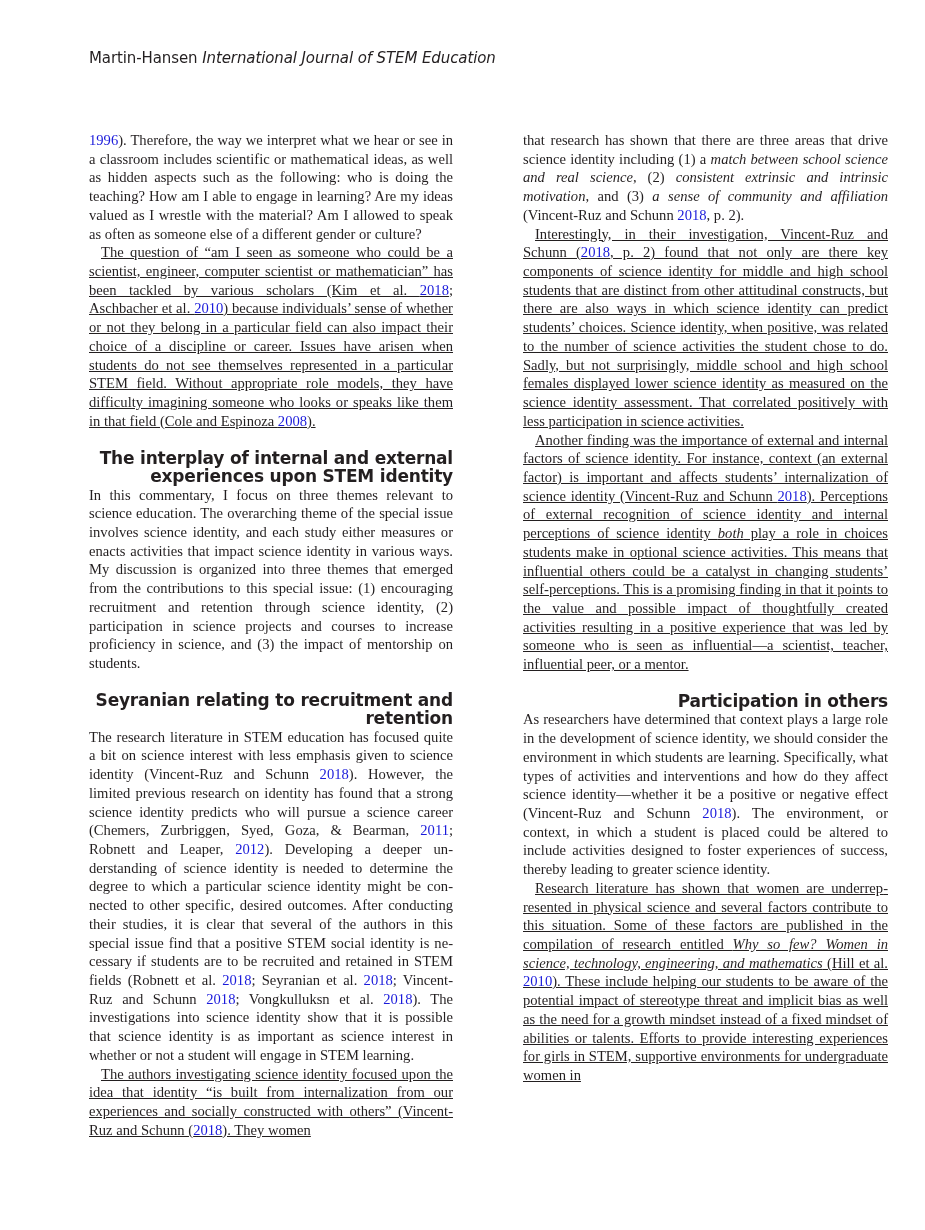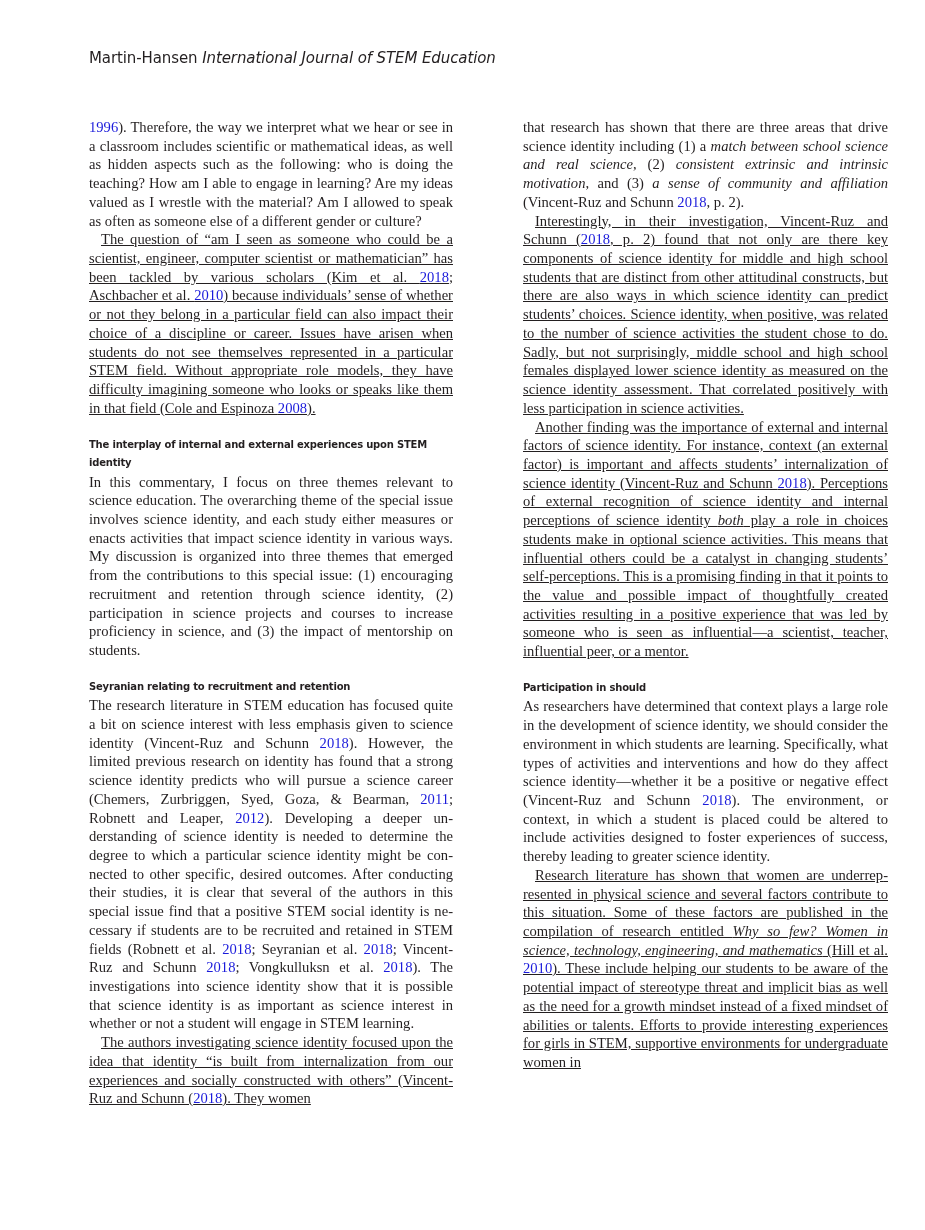--- a/index.html
+++ b/index.html
@@ -4,31 +4,31 @@
 <style>
   html, body { margin: 0; padding: 0; background: #ffffff; }
   body { width: 925px; height: 1230px; position: relative; overflow: hidden; }
   .running-head {
     position: absolute; left: 89px; top: 49px;
     font-family: "DejaVu Sans", sans-serif; font-size: 15px; color: #231f20;
     letter-spacing: -0.1px;
   }
   .running-head .journal { font-style: italic; }
   .col {
-    position: absolute; top: 118px; width: 364px;
+    position: absolute; top: 131px; width: 364px;
     font-family: "Liberation Serif", serif; font-size: 14.6px; line-height: 18.72px;
     color: #231f20; text-align: justify; hyphens: manual;
   }
   .col.left { left: 89px; }
   .col.right { left: 475px; width: 365px; margin-left: 48px; }
   .col p { margin: 0; }
   .col p.indent { text-indent: 12px; text-decoration: underline; }
   .col h2 {
-    font-family: "DejaVu Sans", sans-serif; font-weight: bold; font-size: 10px;
-    line-height: 18.5px; margin: 0; text-align: left; letter-spacing: -0.2px;
+    font-family: "DejaVu Sans", sans-serif; font-weight: bold; font-size: 17px;
+    line-height: 18.5px; margin: 0; text-align: right; letter-spacing: -0.2px;
   }
   .gap { height: 18px; }
   a.cite { color: #1a1adb; text-decoration: none; }
   em { font-style: italic; }
 </style>
 </head>
 <body>
 
 <div class="running-head">
   <span>Martin-Hansen</span>
@@ -45,16 +45,16 @@
   <h2>Seyranian relating to recruitment and retention</h2>
   <p><span>The research literature in STEM education has focused quite a bit on science interest with less emphasis given to science identity (Vincent-Ruz and Schunn </span><a class="cite" href="#">2018</a><span>). How­ever, the limited previous research on identity has found that a strong science identity predicts who will pursue a sci­ence career (Chemers, Zurbriggen, Syed, Goza, &amp; Bearman, </span><a class="cite" href="#">2011</a><span>; Robnett and Leaper, </span><a class="cite" href="#">2012</a><span>). Developing a deeper un­derstanding of science identity is needed to determine the degree to which a particular science identity might be con­nected to other specific, desired outcomes. After conduct­ing their studies, it is clear that several of the authors in this special issue find that a positive STEM social identity is ne­cessary if students are to be recruited and retained in STEM fields (Robnett et al. </span><a class="cite" href="#">2018</a><span>; Seyranian et al. </span><a class="cite" href="#">2018</a><span>; Vincent-Ruz and Schunn </span><a class="cite" href="#">2018</a><span>; Vongkulluksn et al. </span><a class="cite" href="#">2018</a><span>). The investigations into science identity show that it is pos­sible that science identity is as important as science interest in whether or not a student will engage in STEM learning.</span></p>
   <p class="indent"><span>The authors investigating science identity focused upon the idea that identity “is built from internalization from our experiences and socially constructed with others” (Vincent-Ruz and Schunn (</span><a class="cite" href="#">2018</a><span>). They women</span></p>
 </div>
 
 <div class="col right">
   <p><span>that research has shown that there are three areas that drive science identity including (1) a </span><em>match between school science and real science</em><span>, (2) </span><em>consistent extrinsic and intrinsic motivation</em><span>, and (3) </span><em>a sense of community and affiliation</em><span> (Vincent-Ruz and Schunn </span><a class="cite" href="#">2018</a><span>, p. 2).</span></p>
   <p class="indent"><span>Interestingly, in their investigation, Vincent-Ruz and Schunn (</span><a class="cite" href="#">2018</a><span>, p. 2) found that not only are there key components of science identity for middle and high school students that are distinct from other attitudinal constructs, but there are also ways in which science identity can predict students’ choices. Science identity, when positive, was related to the number of science activities the student chose to do. Sadly, but not surpris­ingly, middle school and high school females displayed lower science identity as measured on the science identity assessment. That correlated positively with less participa­tion in science activities.</span></p>
   <p class="indent"><span>Another finding was the importance of external and internal factors of science identity. For instance, context (an external factor) is important and affects students’ in­ternalization of science identity (Vincent-Ruz and Schunn </span><a class="cite" href="#">2018</a><span>). Perceptions of external recognition of science identity and internal perceptions of science identity </span><em>both</em><span> play a role in choices students make in optional science activities. This means that influential others could be a catalyst in changing students’ self-perceptions. This is a promising finding in that it points to the value and pos­sible impact of thoughtfully created activities resulting in a positive experience that was led by someone who is seen as influential—a scientist, teacher, influential peer, or a mentor.</span></p>
   <div class="gap"></div>
-  <h2>Participation in should</h2>
+  <h2>Participation in others</h2>
   <p><span>As researchers have determined that context plays a large role in the development of science identity, we should consider the environment in which students are learning. Specifically, what types of activities and interven­tions and how do they affect science identity—whether it be a positive or negative effect (Vincent-Ruz and Schunn </span><a class="cite" href="#">2018</a><span>). The environment, or context, in which a student is placed could be altered to include activities designed to foster experiences of success, thereby leading to greater science identity.</span></p>
   <p class="indent"><span>Research literature has shown that women are underrep­resented in physical science and several factors contribute to this situation. Some of these factors are published in the compilation of research entitled </span><em>Why so few? Women in science, technology, engineering, and mathematics</em><span> (Hill et al. </span><a class="cite" href="#">2010</a><span>). These include helping our students to be aware of the potential impact of stereotype threat and implicit bias as well as the need for a growth mindset instead of a fixed mindset of abilities or talents. Efforts to provide interesting experiences for girls in STEM, supportive environments for undergraduate women in</span></p>
 </div>
 
 </body></html>

